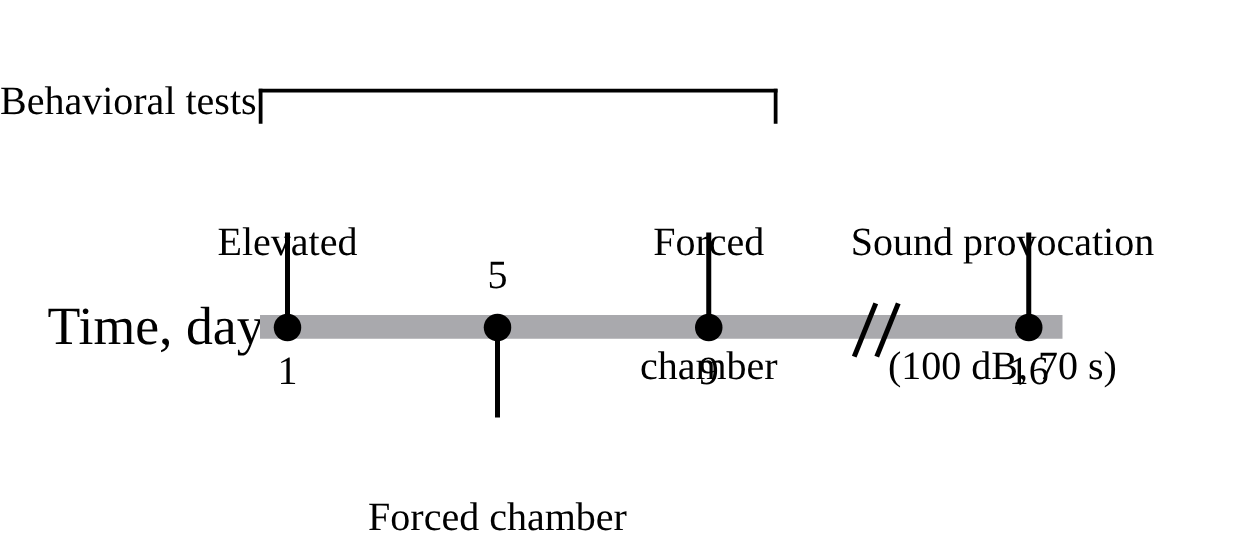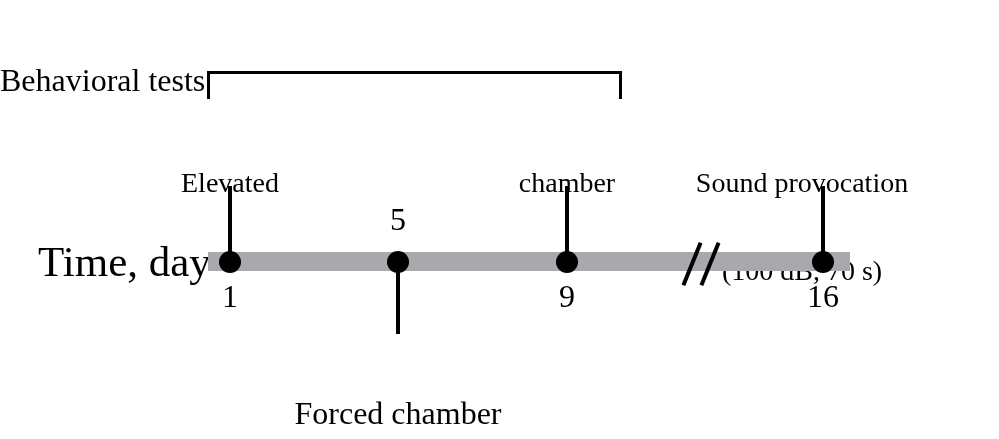--- a/index.html
+++ b/index.html
@@ -43,21 +43,21 @@
     height: 28px;
     border-top: 3px solid #000;
     border-left: 3px solid #000;
     border-right: 3px solid #000;
     box-sizing: border-box;
   }
 
   
   .event-label {
     text-align: center;
-    font-size: 28px;
+    font-size: 32px;
   }
   #event-label-0 { left: 130px; top: 110px; width: 200px; }
   #event-label-2 { left: 467px; top: 110px; width: 200px; }
   #event-label-3 { left: 651px; top: 110px; width: 302px; }
 
   
   #axis-name {
     left: 38px;
     top: 240px;
     font-size: 43px;
@@ -133,20 +133,21 @@
 
   <div class="lbl" id="group-title">Behavioral tests</div>
 
   <div id="bracket"></div>
 
   <div class="lbl event-label" id="event-label-0">
     <div>Elevated</div>
   </div>
 
   <div class="lbl event-label" id="event-label-2">
+    <div>Forced</div>
     <div>chamber</div>
   </div>
 
   <div class="lbl event-label" id="event-label-3">
     <div>Sound provocation</div>
     <div>(100 dB, 70 s)</div>
   </div>
 
   <div class="lbl" id="axis-name">Time, day</div>
 

